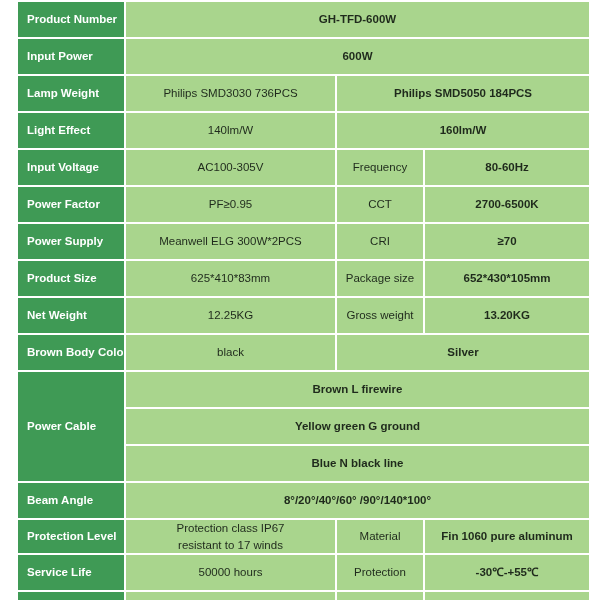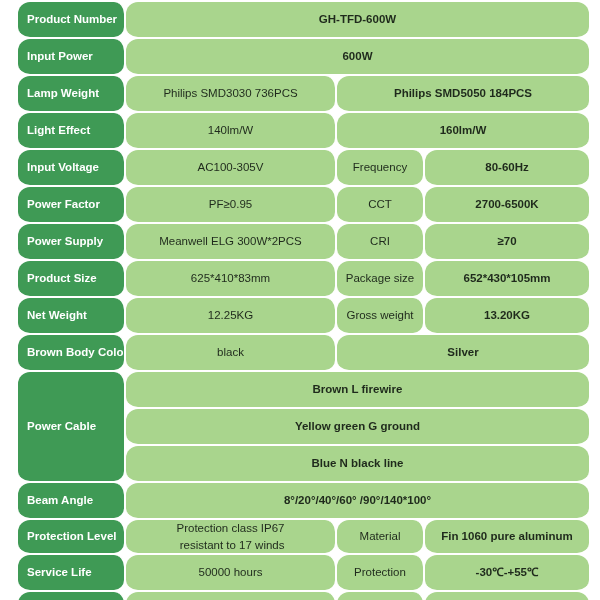--- a/index.html
+++ b/index.html
@@ -33,21 +33,20 @@
     color: #1f2a1c;
     font-size: 11.5px;
     text-align: center;
     vertical-align: middle;
     padding: 0 4px;
     border-right: 2px solid #ffffff;
     border-bottom: 2px solid #ffffff;
     line-height: 1.35;
     white-space: nowrap;
     overflow: hidden;
-    border-radius: 12px;
   }
   table.spec-table td.label {
     background: #3f9a55;
     color: #ffffff;
     font-weight: bold;
     font-size: 11.5px;
     text-align: left;
     padding-left: 9px;
   }
   table.spec-table td.last-col {
@@ -56,21 +55,21 @@
   }
   table.spec-table tr.last-row td {
     border-bottom: none;
   }
   .r-std { height: 37px; }
   .r-cable { height: 37px; }
   .r-prot { height: 23px; }
   .multiline { white-space: normal; }
   .prot-text {
     display: inline-block;
-    text-align: right;
+    text-align: center;
     white-space: pre-line;
     line-height: 1.45;
   }
 </style>
 </head>
 <body>
 
 <div id="spec-sheet">
   <table class="spec-table">
     <colgroup>

